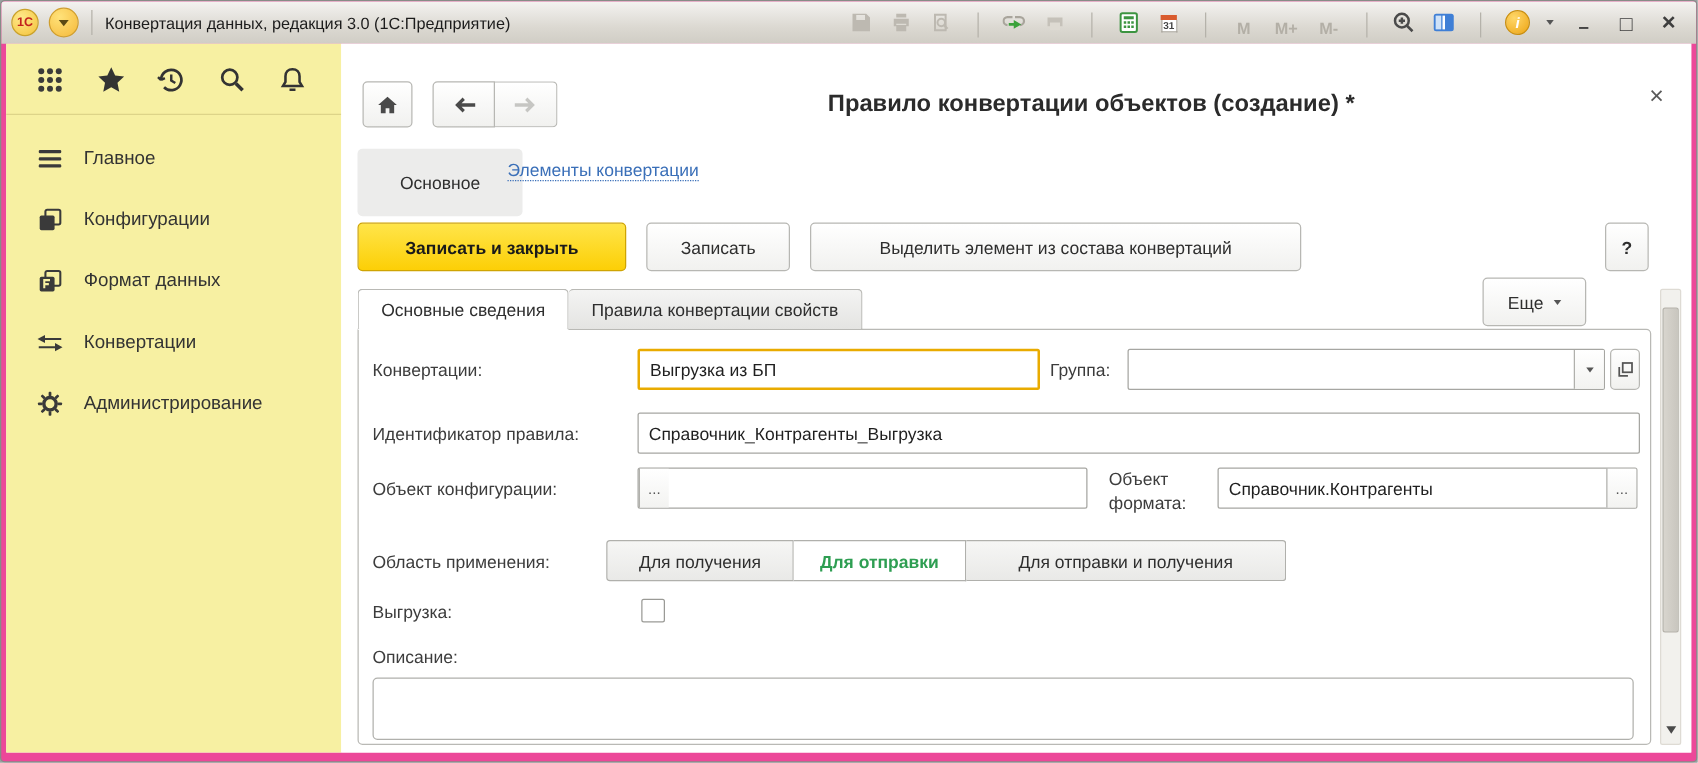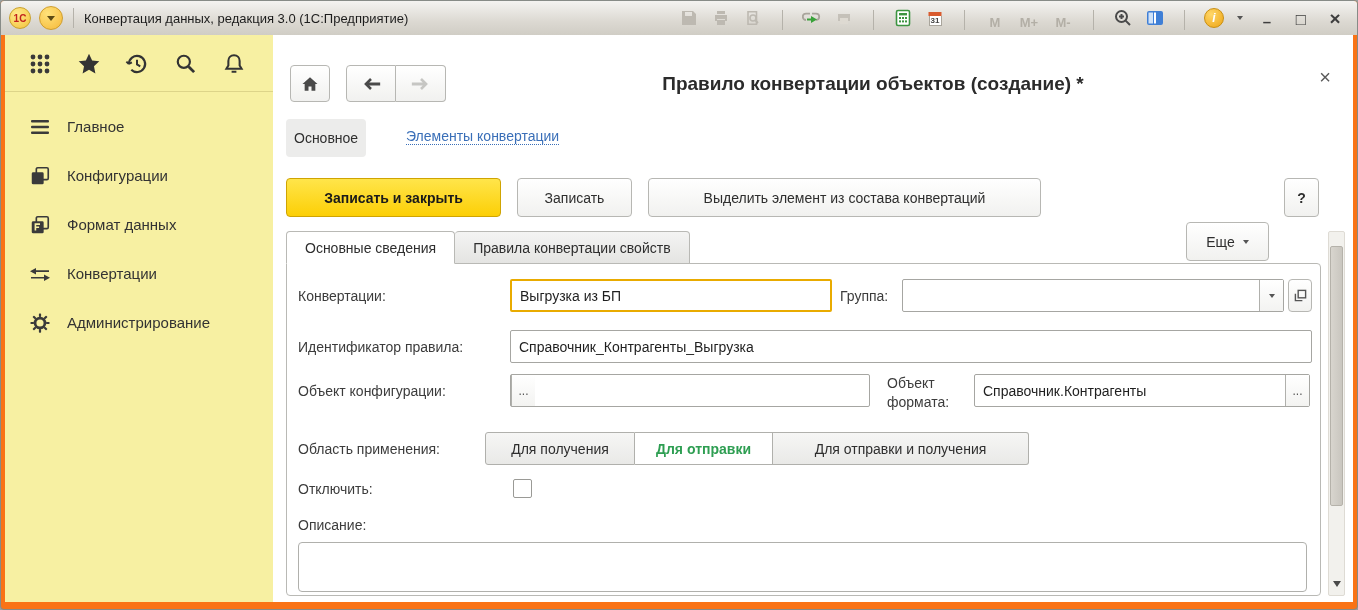--- a/index.html
+++ b/index.html
@@ -1,17 +1,17 @@
 <!DOCTYPE html>
 <html lang="ru"><head>
 <meta charset="utf-8">
 <style>
   * { margin:0; padding:0; box-sizing:border-box; }
   html,body { width:1358px; height:610px; font-family:"Liberation Sans","DejaVu Sans",sans-serif; background:#9aa0a0; }
-  .window { position:relative; width:1358px; height:610px; background:#f97316; border:1px solid #878b87; border-radius:4px; overflow:hidden; }
+  .window { position:relative; width:1358px; height:610px; background:#ec4899; border:1px solid #878b87; border-radius:4px; overflow:hidden; }
 
   
   .titlebar { position:relative; height:34px; background:linear-gradient(#f4f3f1,#dcd9d2 60%,#d0cdc5); display:flex; align-items:center; padding:0 8px; }
   .logo-1c { width:22px; height:22px; border-radius:50%; background:radial-gradient(circle at 35% 30%,#ffe98a,#f3c23a); border:1px solid #caa22c; color:#c2231d; font-weight:bold; font-size:10px; display:flex; align-items:center; justify-content:center; }
   .tb-menu-btn { width:24px; height:24px; margin-left:8px; border-radius:50%; background:radial-gradient(circle at 35% 30%,#ffe27a,#f5b93a); border:1px solid #cf9e2e; display:flex; align-items:center; justify-content:center; cursor:pointer; }
   .tb-sep { width:1px; height:20px; background:#b5b2aa; margin:0 10px; }
   .tb-title { font-size:13px; color:#1c1c1c; white-space:nowrap; }
   .tb-right { margin-left:auto; display:flex; align-items:flex-end; gap:6px; }
   .tb-ic { width:26px; height:24px; display:flex; align-items:center; justify-content:center; }
   .tb-mem { font-size:13px; font-weight:bold; color:#b3afa6; width:28px; text-align:center; }
@@ -37,21 +37,21 @@
   .btn { background:linear-gradient(#ffffff,#f1f1ef); border:1px solid #b7b7b3; border-radius:4px; font-size:14px; color:#2e2e2e; cursor:pointer; display:inline-flex; align-items:center; justify-content:center; font-family:inherit; }
 
   .hdr-home { position:absolute; left:17px; top:30px; width:40px; height:37px; }
   .hdr-navgrp { position:absolute; left:73px; top:30px; display:flex; }
   .hdr-navgrp .btn { width:50px; height:37px; border-radius:0; }
   .hdr-navgrp .btn:first-child { border-radius:4px 0 0 4px; }
   .hdr-navgrp .btn:last-child { border-radius:0 4px 4px 0; border-left:none; }
   .hdr-title { position:absolute; left:200px; right:80px; top:38px; text-align:center; font-size:19px; font-weight:bold; color:#2b2b2b; white-space:nowrap; overflow:hidden; }
   .hdr-close { position:absolute; right:22px; top:32px; font-size:20px; color:#5a5a5a; cursor:pointer; line-height:1; }
 
-  .nav-pill { position:absolute; left:13px; top:84px; height:38px; padding:0 8px; background:#ececeb; border-radius:4px; display:flex; align-items:center; font-size:14px; color:#2e2e2e; cursor:pointer; }
+  .nav-pill { position:absolute; left:13px; top:84px; height:54px; padding:0 34px; background:#ececeb; border-radius:4px; display:flex; align-items:center; font-size:14px; color:#2e2e2e; cursor:pointer; }
   .nav-link { position:absolute; left:133px; top:93px; font-size:14px; color:#3a6fb8; border-bottom:1px dotted #3a6fb8; cursor:pointer; }
 
   .cmd-yellow { position:absolute; left:13px; top:143px; width:215px; height:39px; background:linear-gradient(#ffe54a,#fccf06); border:1px solid #cfa402; border-radius:4px; font-weight:bold; font-size:14px; color:#1a1a1a; }
   .cmd-save { position:absolute; left:244px; top:143px; width:115px; height:39px; }
   .cmd-extract { position:absolute; left:375px; top:143px; width:393px; height:39px; }
   .cmd-more { position:absolute; right:84px; top:143px; width:83px; height:39px; gap:8px;margin-top:44px; }
   .cmd-help { position:absolute; right:34px; top:143px; width:35px; height:39px; font-weight:bold; }
 
   .tabstrip { position:absolute; left:13px; top:196px; display:flex; z-index:2; }
   .tab { height:33px; padding:0 18px; display:flex; align-items:center; font-size:14px; color:#2e2e2e; background:linear-gradient(#f4f4f3,#e4e4e2); border:1px solid #b9b9b5; border-left:none; border-radius:4px 4px 0 0; cursor:pointer; }
@@ -355,21 +355,21 @@
           <span class="fseg">...</span>
         </div>
 
         <span class="flabel" style="left:11px; top:177px;">Область применения:</span>
         <div class="toggle-grp" style="left:198px; top:168px;">
           <div class="tg" style="width:150px;">Для получения</div>
           <div class="tg selected" style="width:138px;">Для отправки</div>
           <div class="tg" style="width:256px;">Для отправки и получения</div>
         </div>
 
-        <span class="flabel" style="left:11px; top:217px;">Отключить:</span>
+        <span class="flabel" style="left:11px; top:217px;">Выгрузка:</span>
         <div class="checkbox" style="left:226px; top:215px;"></div>
 
         <span class="flabel" style="left:11px; top:253px;">Описание:</span>
         <div class="textarea"><span></span></div>
       </div>
 
       <div class="vscroll">
         <div class="vthumb"></div>
         <div class="varrow"></div>
       </div>

